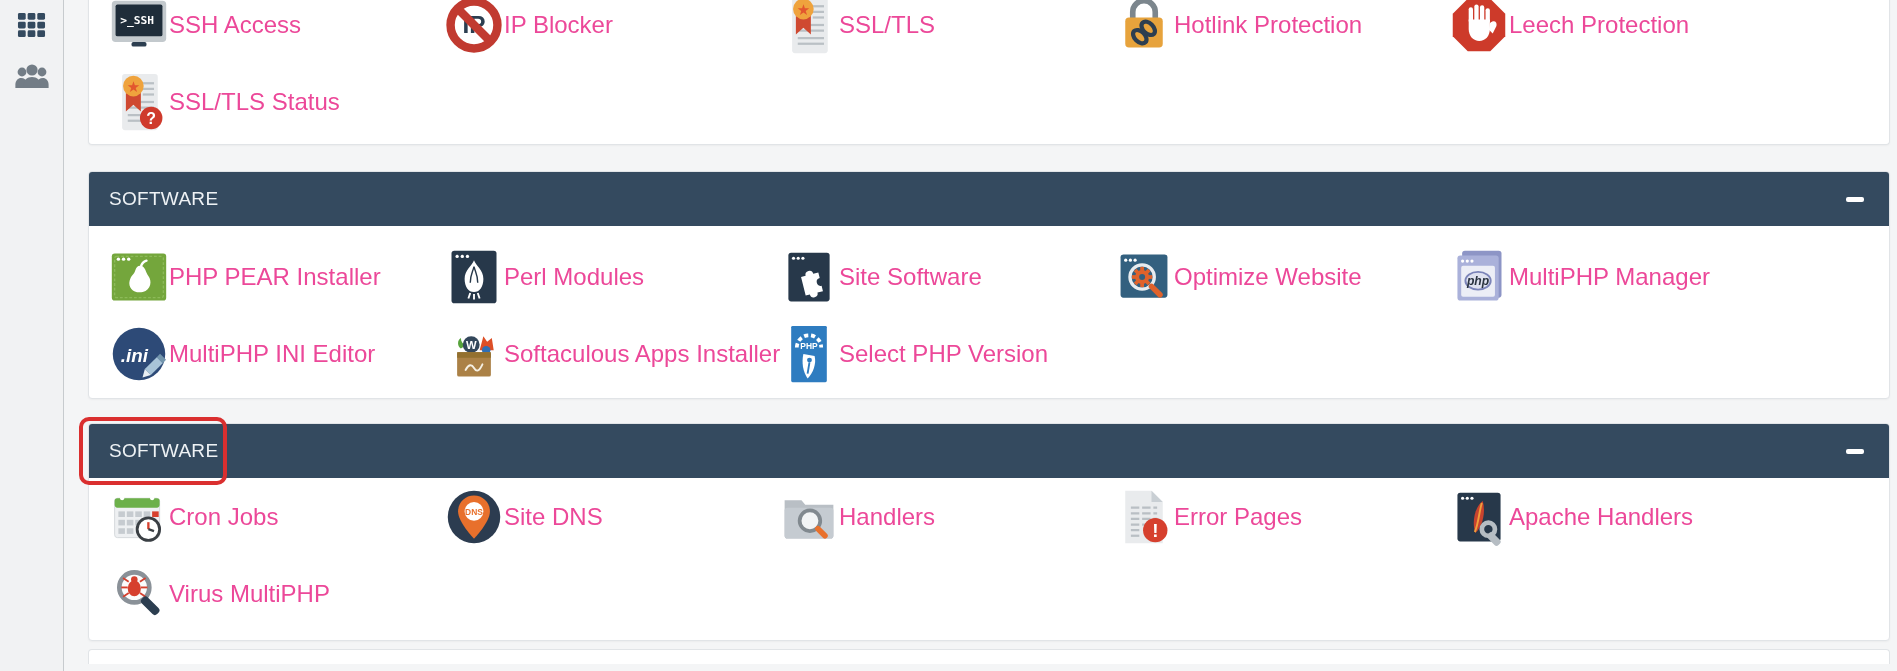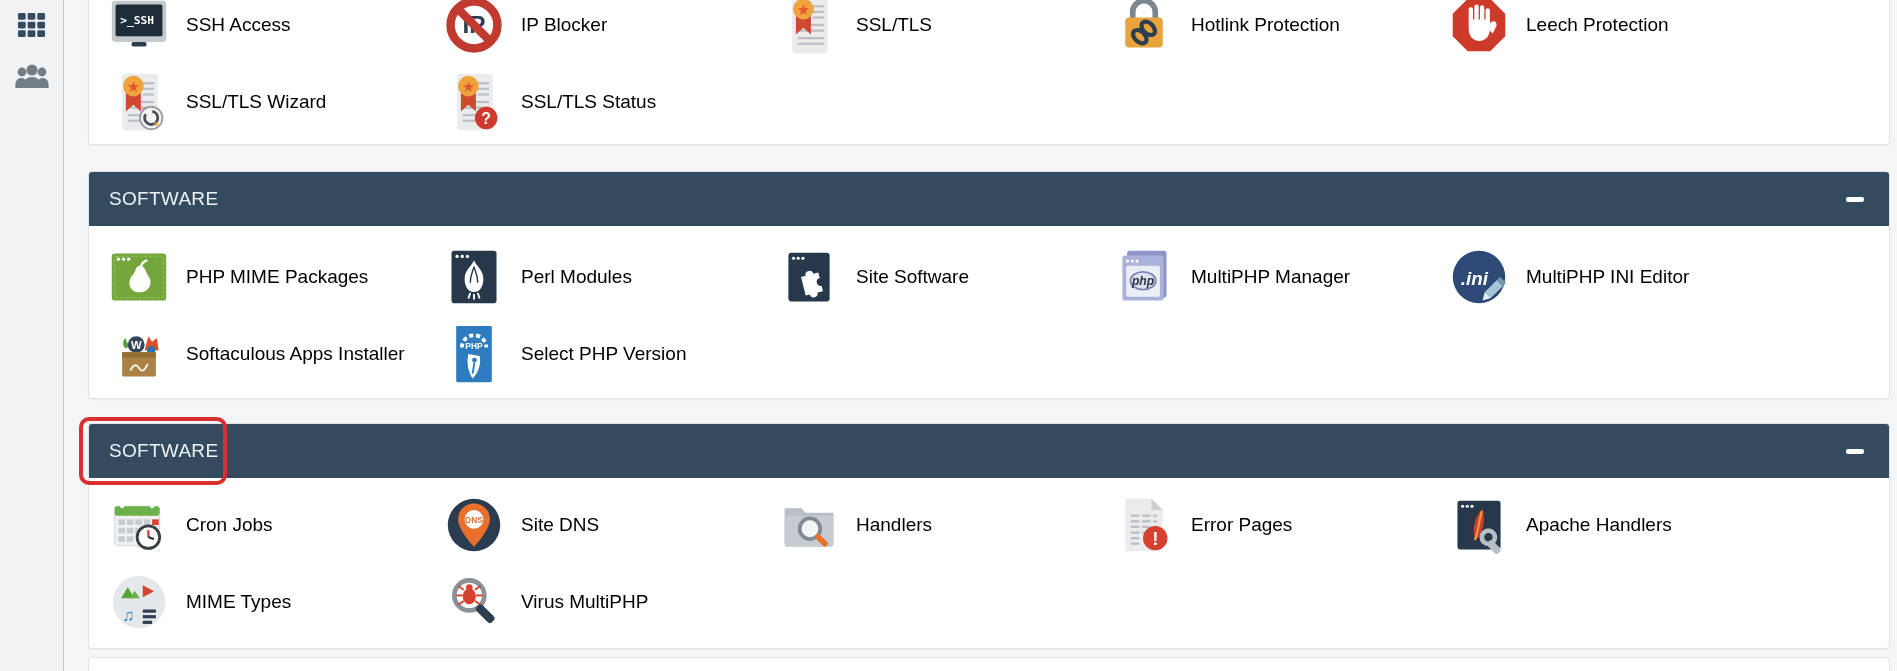--- a/index.html
+++ b/index.html
@@ -33,25 +33,25 @@
   .dash{margin-left:auto;width:18px;height:5px;background:#ffffff;border-radius:2px;}
   .red-highlight{
     position:absolute;left:-10px;top:-7px;width:140px;height:60px;
     border:4px solid #da2f2f;border-radius:10px;pointer-events:none;
   }
   .grid{
     display:grid;grid-template-columns:repeat(5,335px);
     justify-content:start;padding:12px 20px 6px;
   }
   .panel-top .grid{padding:14px 20px 4px;}
-  .panel-advanced .grid{padding:8px 20px 8px;text-align:right;}
+  .panel-advanced .grid{padding:0 20px 8px;text-align:right;}
   .item{display:flex;align-items:center;height:77px;cursor:pointer;}
   .icn{width:60px;height:60px;flex:0 0 60px;display:flex;align-items:center;justify-content:center;}
   .icn svg{width:60px;height:60px;display:block;}
-  .lbl{margin-left:17px;color:#000000;font-size:19px;white-space:nowrap;}
+  .lbl{color:#ec4899;font-size:24px;white-space:nowrap;}
   .next-panel-edge{
     margin-top:8px;height:14px;background:#fff;
     border:1px solid #e1e4e7;border-bottom:none;border-radius:4px 4px 0 0;
   }
 </style>
 </head>
 <body>
 
 <svg width="0" height="0" style="position:absolute" aria-hidden="true">
   <defs>
@@ -380,65 +380,65 @@
             <span class="icn">
               <svg viewBox="0 0 64 64">
                 <use href="#i-leech-protection"></use>
               </svg>
             </span>
             <span class="lbl">Leech Protection</span>
           </div>
           <div class="item">
             <span class="icn">
               <svg viewBox="0 0 64 64">
-                <use href="#i-ssl-tls-wizard"></use>
-              </svg>
-            </span>
-            <span class="lbl">SSL/TLS Wizard</span>
-          </div>
-          <div class="item">
-            <span class="icn">
-              <svg viewBox="0 0 64 64">
                 <use href="#i-ssl-tls-status"></use>
               </svg>
             </span>
             <span class="lbl">SSL/TLS Status</span>
           </div>
         </div>
     </section>
 
     <section class="panel panel-software">
       <header class="sec-header">
         <span class="sec-title">SOFTWARE</span>
         <span class="dash"></span>
       </header>
       <div class="grid">
           <div class="item">
             <span class="icn">
               <svg viewBox="0 0 64 64">
                 <use href="#i-php-pear"></use>
               </svg>
             </span>
-            <span class="lbl">PHP MIME Packages</span>
+            <span class="lbl">PHP PEAR Installer</span>
           </div>
           <div class="item">
             <span class="icn">
               <svg viewBox="0 0 64 64">
                 <use href="#i-perl-modules"></use>
               </svg>
             </span>
             <span class="lbl">Perl Modules</span>
           </div>
           <div class="item">
             <span class="icn">
               <svg viewBox="0 0 64 64">
                 <use href="#i-site-software"></use>
               </svg>
             </span>
             <span class="lbl">Site Software</span>
+          </div>
+          <div class="item">
+            <span class="icn">
+              <svg viewBox="0 0 64 64">
+                <use href="#i-optimize-website"></use>
+              </svg>
+            </span>
+            <span class="lbl">Optimize Website</span>
           </div>
           <div class="item">
             <span class="icn">
               <svg viewBox="0 0 64 64">
                 <use href="#i-multiphp-manager"></use>
               </svg>
             </span>
             <span class="lbl">MultiPHP Manager</span>
           </div>
           <div class="item">
@@ -511,28 +511,20 @@
             <span class="icn">
               <svg viewBox="0 0 64 64">
                 <use href="#i-apache-handlers"></use>
               </svg>
             </span>
             <span class="lbl">Apache Handlers</span>
           </div>
           <div class="item">
             <span class="icn">
               <svg viewBox="0 0 64 64">
-                <use href="#i-mime-types"></use>
-              </svg>
-            </span>
-            <span class="lbl">MIME Types</span>
-          </div>
-          <div class="item">
-            <span class="icn">
-              <svg viewBox="0 0 64 64">
                 <use href="#i-virus-scanner"></use>
               </svg>
             </span>
             <span class="lbl">Virus MultiPHP</span>
           </div>
         </div>
     </section>
 
     <div class="next-panel-edge"></div>
 

